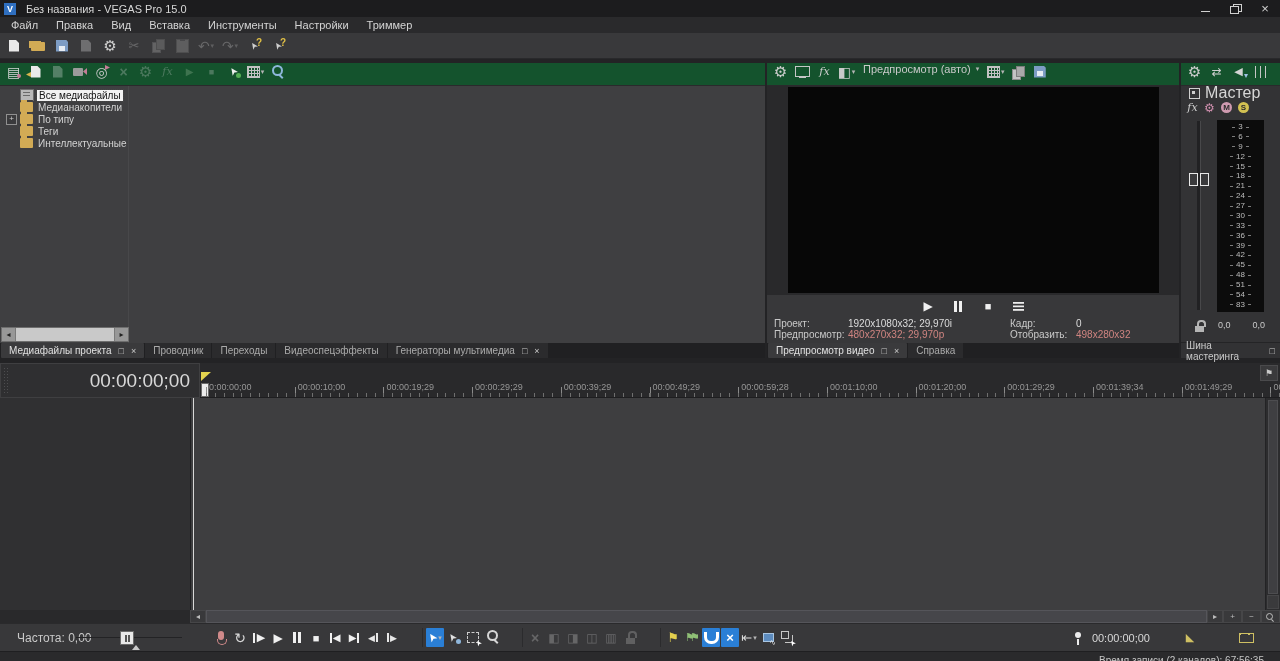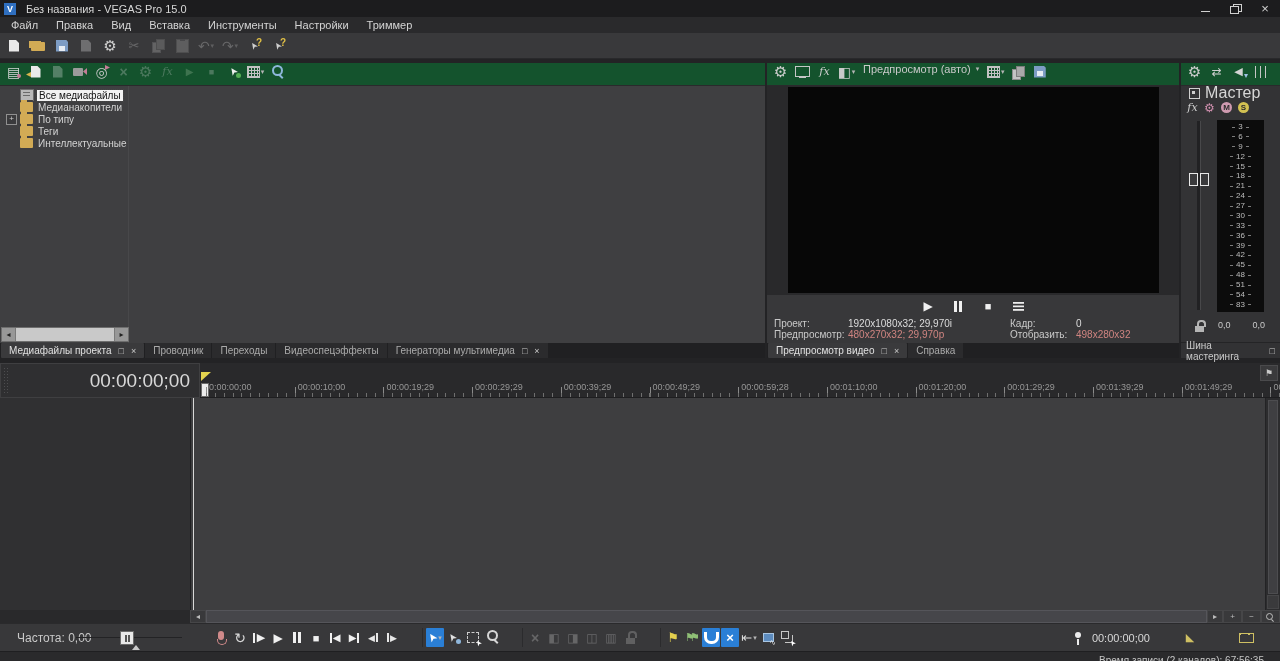--- a/index.html
+++ b/index.html
@@ -570,21 +570,21 @@
     <span class="ruler-label" style="left: 6px;">0:00:00;00</span>
         <span class="ruler-label" style="left: 94.7px;">00:00:10;00</span>
         <span class="ruler-label" style="left: 183.4px;">00:00:19;29</span>
         <span class="ruler-label" style="left: 272.1px;">00:00:29;29</span>
         <span class="ruler-label" style="left: 360.8px;">00:00:39;29</span>
         <span class="ruler-label" style="left: 449.5px;">00:00:49;29</span>
         <span class="ruler-label" style="left: 538.2px;">00:00:59;28</span>
         <span class="ruler-label" style="left: 626.9px;">00:01:10;00</span>
         <span class="ruler-label" style="left: 715.6px;">00:01:20;00</span>
         <span class="ruler-label" style="left: 804.3px;">00:01:29;29</span>
-        <span class="ruler-label" style="left: 893px;">00:01:39;29</span>
+        <span class="ruler-label" style="left: 893px;">00:01:39;34</span>
         <span class="ruler-label" style="left: 981.7px;">00:01:49;29</span>
         <span class="ruler-label" style="left: 1070.4px;">00:01:5</span>
       </div>
   </div>
   <div class="tl-body">
     <div class="track-header"></div>
     <div class="track-area">
       <span class="playhead-line"></span>
     </div>
     <div class="v-scroll">

